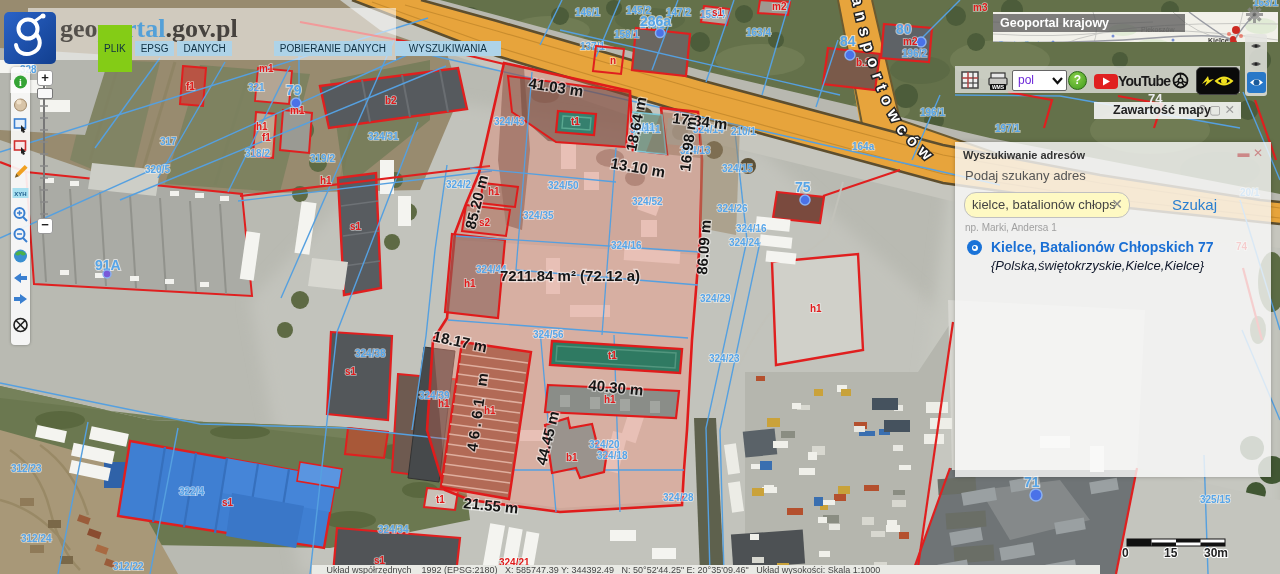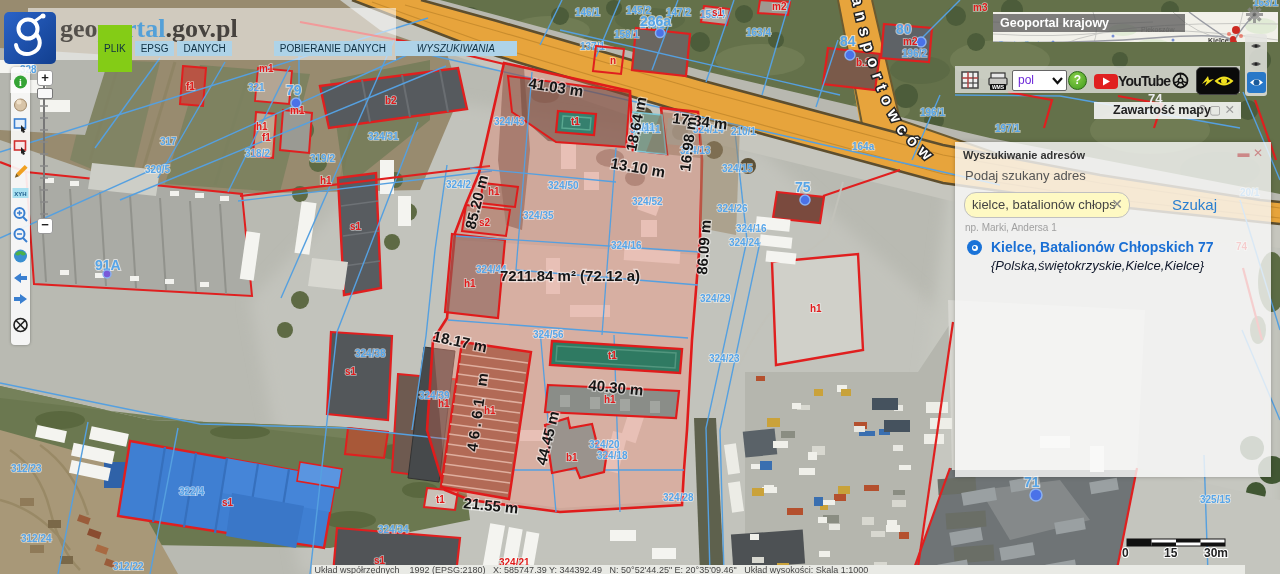--- a/index.html
+++ b/index.html
@@ -653,21 +653,21 @@
 <circle cx="24" cy="17" r="9.5" fill="none" stroke="#fff" stroke-width="4"></circle>
 <path d="M33,23 C38,30 36,38 28,41 C20,44 13,40 12,33" fill="none" stroke="#fff" stroke-width="4" stroke-linecap="round"></path>
 <path d="M31,9 L38,4" stroke="#fff" stroke-width="3" stroke-linecap="round"></path>
 <circle cx="39" cy="4" r="2.5" fill="#fff"></circle>
 </svg>
 </div>
 
 <div class="ui" style="left:60px;top:14px;width:330px;height:30px;font-family:'Liberation Serif',serif;font-size:26px;font-weight:bold;text-align:left;letter-spacing:0px;"><span style="color:#54504b">geo</span><span style="color:#54a0d8">portal</span><span style="color:#46423e">.gov.pl</span></div>
 
 <div class="ui" style="left:98px;top:43px;height:16px;font-size:10px;color:#0e2f42;white-space:nowrap;">
-<span style="background:#84cc16;padding:18px 6px;margin-right:3px;">PLIK</span><span style="background:#aed3e8;padding:2px 6px;margin-right:3px;">EPSG</span><span style="background:#aed3e8;padding:2px 6px;margin-right:3px;">DANYCH</span><span style="background:#aed3e8;padding:2px 6px;margin-right:3px;margin-left:39px;">POBIERANIE DANYCH</span><span style="background:#aed3e8;padding:2px 22px;font-style:italic;">WYSZUKIWANIA</span>
+<span style="background:#84cc16;padding:18px 6px;margin-right:3px;">PLIK</span><span style="background:#aed3e8;padding:2px 6px;margin-right:3px;">EPSG</span><span style="background:#aed3e8;padding:2px 6px;margin-right:3px;">DANYCH</span><span style="background:#aed3e8;padding:2px 6px;margin-right:3px;margin-left:39px;">POBIERANIE DANYCH</span><span style="background:#aed3e8;padding:2px 14px;">WYSZUKIWANIA</span>
 </div>
 
 <div class="ui" style="left:11px;top:67px;width:19px;height:278px;background:rgba(252,252,252,0.9);border-radius:4px;box-shadow:0 0 3px rgba(0,0,0,.35);">
 <svg width="19" height="278" viewBox="0 0 19 278">
 <circle cx="9.5" cy="15" r="6.5" fill="#35a435"></circle>
         <text x="9.5" y="19" text-anchor="middle" style="font:bold 10px 'Liberation Serif',serif;fill:#fff">i</text>
 <circle cx="9.5" cy="38" r="6" fill="#d8c4a8" stroke="#a08868" stroke-width="1"></circle>
         <circle cx="8" cy="35" r="2.5" fill="#f0e0c8"></circle>
 <rect x="3.5" y="52" width="11" height="9" fill="#e8f0f8" stroke="#3a7fd0" stroke-width="1.6"></rect>
         <path d="M10,58 l5,5 l-2,0 l1,2 l-2,1 l-1,-2 l-1,1 z" fill="#222"></path>
@@ -862,14 +862,14 @@
 </div>
 <div style="position:absolute;left:217px;top:54px;font:15px 'Liberation Sans',sans-serif;color:#2a7fd0;">Szukaj</div>
 <div style="position:absolute;left:10px;top:80px;font:10px 'Liberation Sans',sans-serif;color:#a0a0a0;">np. Marki, Andersa 1</div>
 <div style="position:absolute;left:12px;top:98px;width:15px;height:15px;border-radius:50%;background:#1a73d8;"></div>
 <div style="position:absolute;left:16.5px;top:102.5px;width:6px;height:6px;border-radius:50%;background:#fff;"></div>
 <div style="position:absolute;left:18px;top:104px;width:3px;height:3px;border-radius:50%;background:#1a73d8;"></div>
 <div style="position:absolute;left:36px;top:97px;font:bold 14px 'Liberation Sans',sans-serif;color:#1a6fd4;">Kielce, Batalionów Chłopskich 77</div>
 <div style="position:absolute;left:36px;top:116px;font:italic 13px 'Liberation Sans',sans-serif;color:#0f172a;">{Polska,świętokrzyskie,Kielce,Kielce}</div>
 </div>
 
-<div class="ui" style="left:312px;top:565px;width:933px;height:9px;background:#e9eae5;font:9px 'Liberation Sans',sans-serif;color:#444;white-space:nowrap;overflow:hidden;">&nbsp;Układ współrzędnych&nbsp;&nbsp;&nbsp;&nbsp;1992 (EPSG:2180)&nbsp;&nbsp;&nbsp;X: 585747.39 Y: 344392.49&nbsp;&nbsp;&nbsp;N: 50°52'44.25" E: 20°35'09.46"&nbsp;&nbsp;&nbsp;Układ wysokości: Skala 1:1000</div>
+<div class="ui" style="left:312px;top:565px;width:776px;height:9px;background:#e9eae5;font:9px 'Liberation Sans',sans-serif;color:#444;white-space:nowrap;overflow:hidden;padding-left:12px;">&nbsp;Układ współrzędnych&nbsp;&nbsp;&nbsp;&nbsp;1992 (EPSG:2180)&nbsp;&nbsp;&nbsp;X: 585747.39 Y: 344392.49&nbsp;&nbsp;&nbsp;N: 50°52'44.25" E: 20°35'09.46"&nbsp;&nbsp;&nbsp;Układ wysokości: Skala 1:1000</div>
 </div>
 
 </body></html>

